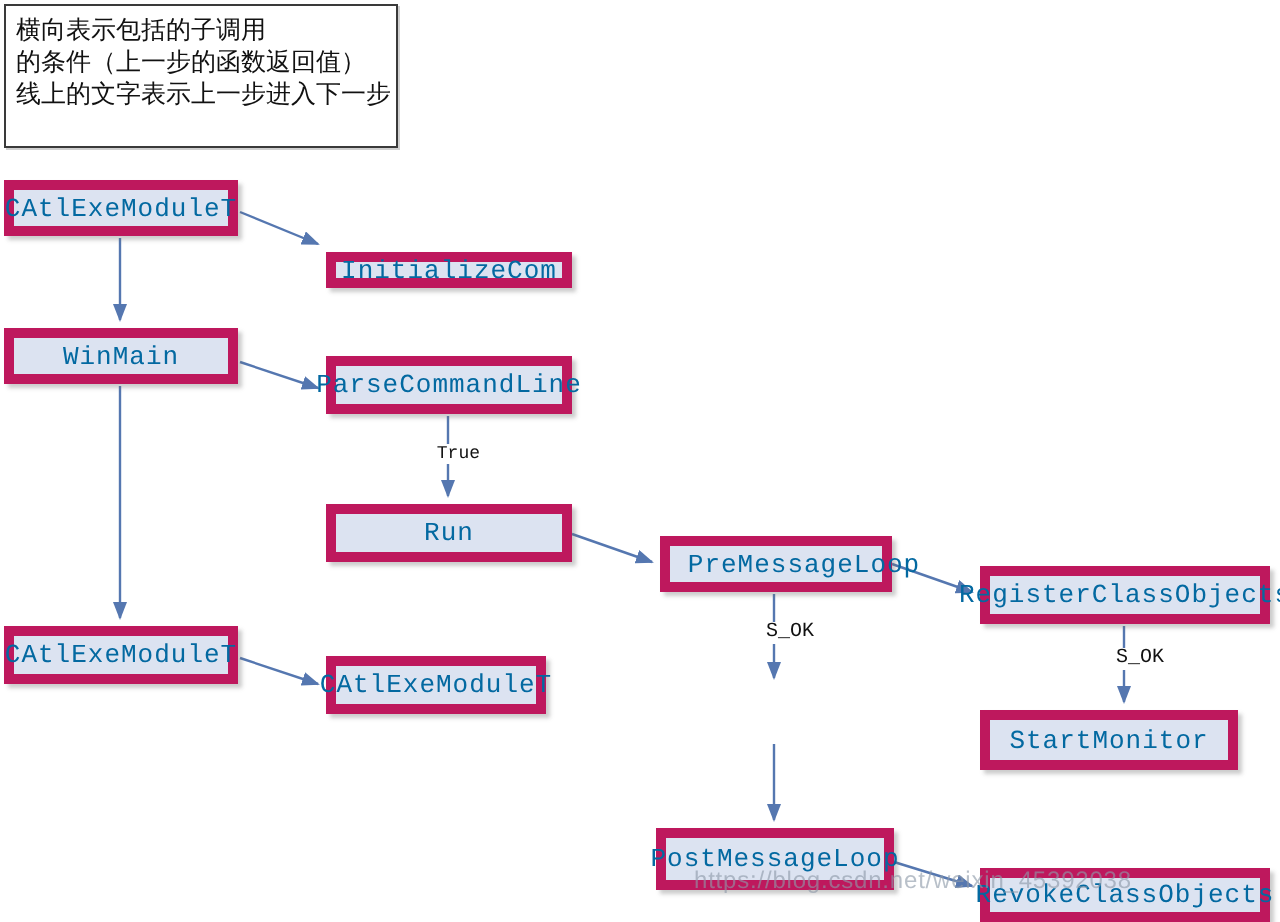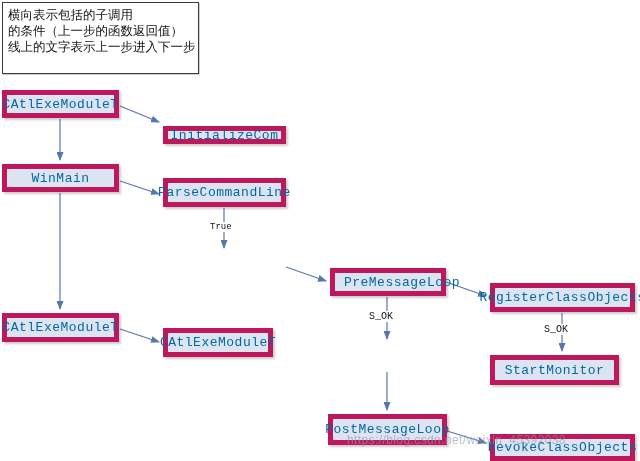--- a/index.html
+++ b/index.html
@@ -17,21 +17,21 @@
   .legend div{white-space:nowrap;}
   .node{
     position:absolute;background:#dce3f1;border:5px solid #be185d;
     box-shadow:2px 2px 2px rgba(110,110,110,.35);
     display:flex;align-items:center;justify-content:center;
     font-family:"Liberation Mono","DejaVu Sans Mono",monospace;
     font-size:13px;color:#0369a1;letter-spacing:.5px;box-sizing:border-box;
   }
   .edge-label{
     position:absolute;font-family:"Liberation Mono","DejaVu Sans Mono",monospace;
-    font-size:10px;color:#111;text-align:left;background:#fff;padding:0 1px;
+    font-size:10px;color:#111;text-align:right;background:#fff;padding:0 1px;
   }
   .watermark{
     position:absolute;left:347px;top:433px;width:293px;
     font-size:12px;color:#8e9aa9;opacity:.62;letter-spacing:.4px;
     white-space:nowrap;z-index:5;pointer-events:none;
   }
 </style>
 </head>
 <body>
 
@@ -66,20 +66,21 @@
   </div>
 
   <div class="node" style="left:2px;top:90px;width:117px;height:28px;">CAtlExeModuleT</div>
 
   <div class="node" style="left:163px;top:104px;width:123px;height:18px;margin-top:22px;">InitializeCom</div>
 
   <div class="node" style="left:2px;top:164px;width:117px;height:28px;">WinMain</div>
 
   <div class="node" style="left:163px;top:178px;width:123px;height:29px;">ParseCommandLine</div>
 
+  <div class="node" style="left:163px;top:252px;width:123px;height:29px;">Run</div>
 
   <div class="node" style="left:330px;top:268px;width:116px;height:28px;padding-left:28px;">PreMessageLoop</div>
 
   <div class="node" style="left:490px;top:283px;width:145px;height:29px;">RegisterClassObjects</div>
 
 
   <div class="node" style="left:490px;top:355px;width:129px;height:30px;">StartMonitor</div>
 
   <div class="node" style="left:328px;top:414px;width:119px;height:31px;">PostMessageLoop</div>
 

